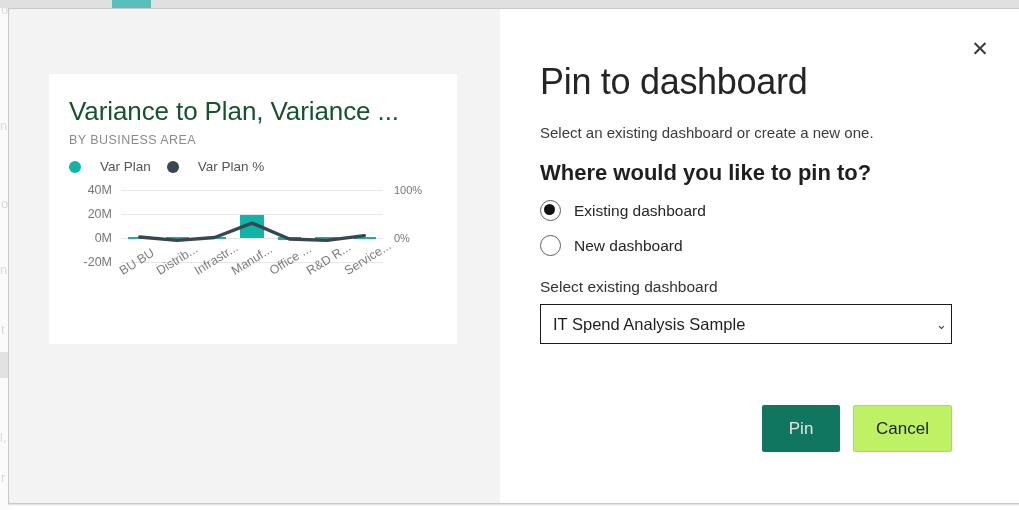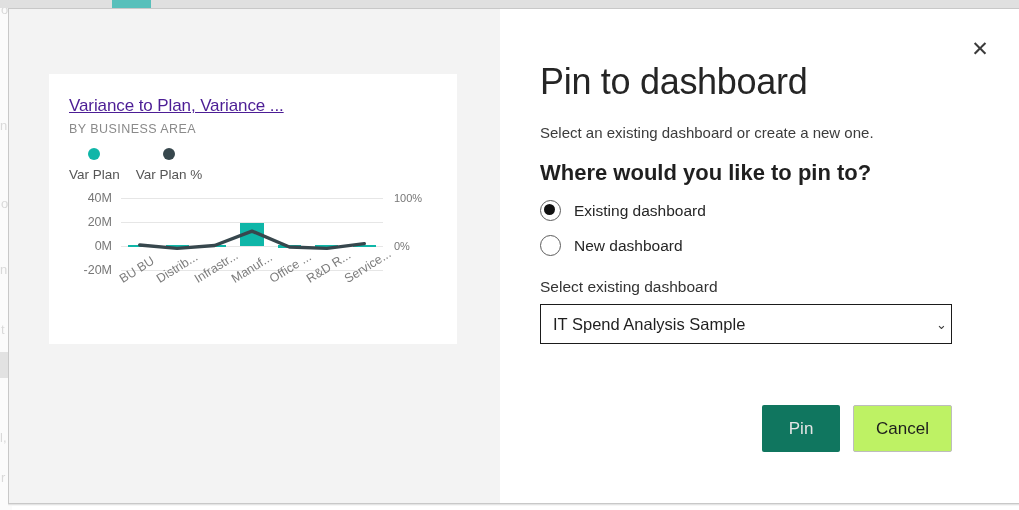--- a/index.html
+++ b/index.html
@@ -74,42 +74,41 @@
 
   #tile {
     position: absolute;
     left: 40px; top: 65px;
     width: 408px; height: 270px;
     background: #ffffff;
     padding: 22px 20px 0 20px;
   }
 
   #tile-title {
-    font-size: 17px;
-    color: #4c1d95;
+    font-size: 26px;
+    color: #14532d;
     font-weight: 400;
     letter-spacing: -0.1px;
     white-space: nowrap;
-    text-decoration: underline;
   }
   #tile-subtitle {
     margin-top: 6px;
     font-size: 12.5px;
     color: #8a8a8a;
     letter-spacing: 0.45px;
     font-weight: 400;
   }
 
   #legend {
     margin-top: 12px;
     display: flex;
     align-items: center;
     gap: 16px;
   }
-  .legend-item { display: flex; align-items: center; gap: 7px; flex-direction: column; }
+  .legend-item { display: flex; align-items: center; gap: 19px; }
   .legend-dot { width: 12px; height: 12px; border-radius: 50%; flex: none; }
   .legend-label { font-size: 13.5px; color: #555555; }
 
   
   #chart-wrap {
     position: relative;
     margin-top: 10px;
     width: 368px;
     height: 140px;
   }

